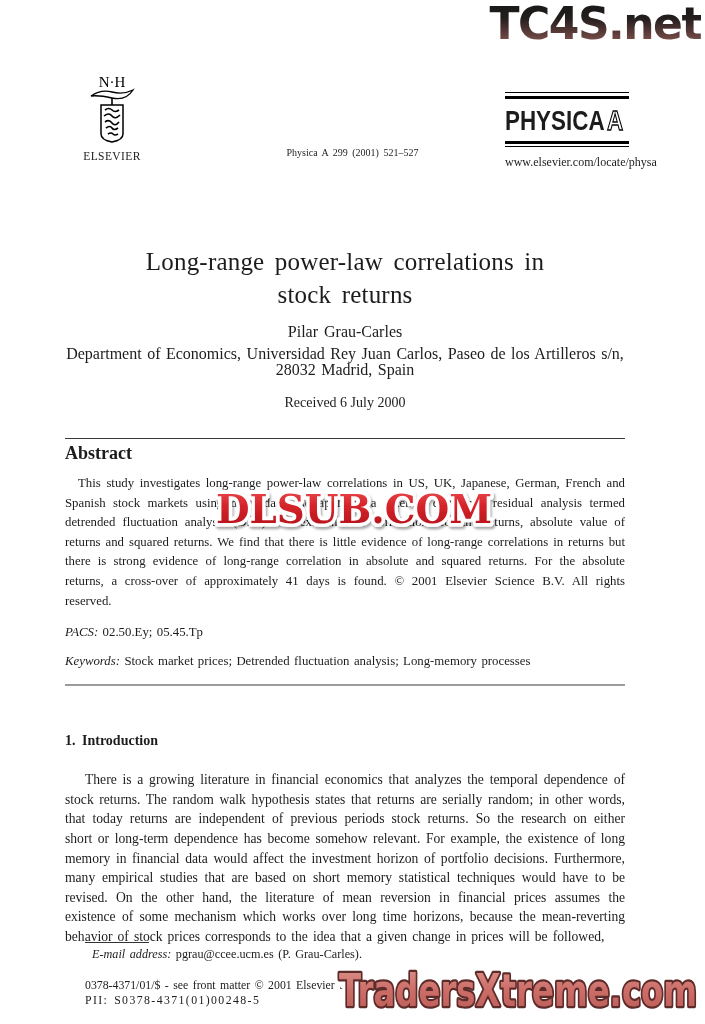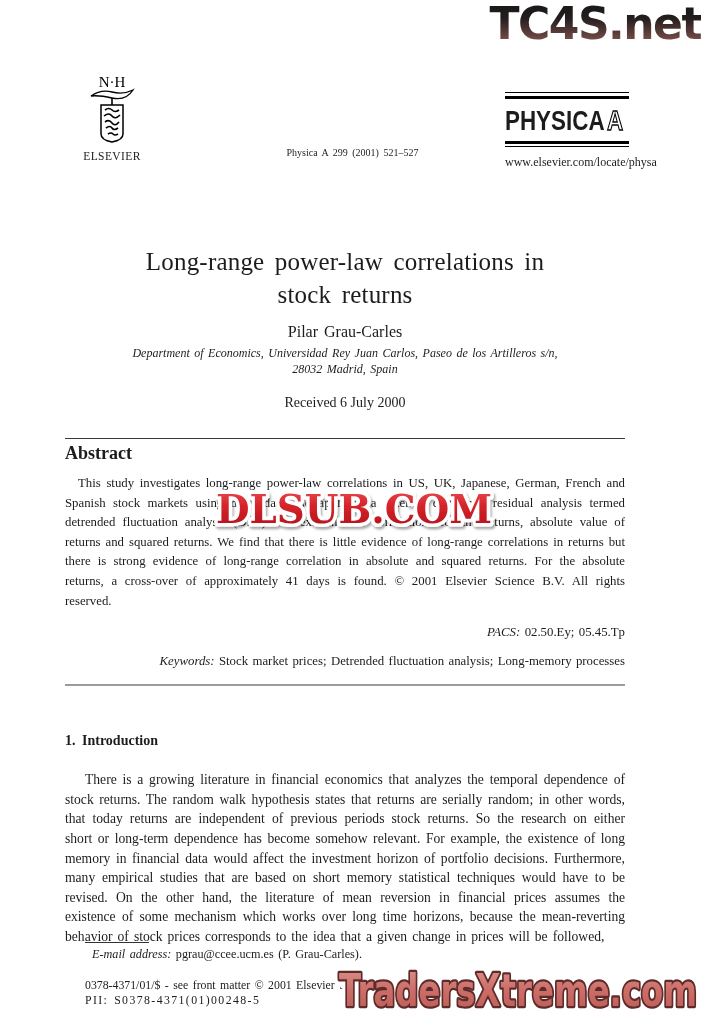--- a/index.html
+++ b/index.html
@@ -31,28 +31,28 @@
     font-weight: bold; font-size: 28px; line-height: 30px;
     transform: scaleX(0.80); transform-origin: left center;
     white-space: nowrap; margin: 7px 0 5px 0; letter-spacing: 0px;
   }
   .physica-a { color: #ffffff; -webkit-text-stroke: 1.3px #000; margin-left: 3px; }
   .physica-url { font-size: 12px; white-space: nowrap; text-align: right; margin-top: 8px; }
 
   
   .title { text-align: center; font-size: 25px; line-height: 33px; margin-top: 49px; letter-spacing: 0.2px; word-spacing: 4px; }
   .author { text-align: center; font-size: 16px; margin-top: 12px; word-spacing: 2px; }
-  .affiliation { text-align: center; font-style: italic; font-size: 12px; line-height: 15.5px; margin-top: 5px; word-spacing: 1.5px; }
+  .affiliation { text-align: center; font-size: 16px; line-height: 15.5px; margin-top: 5px; word-spacing: 1.5px; }
   .received { text-align: center; font-size: 14px; margin-top: 18px; }
 
   
   .abstract-rule { border: none; border-top: 1.2px solid #3a3a3a; margin: 27px 0 0 0; }
   .abstract-heading { font-weight: bold; font-size: 18px; margin-top: 4px; }
   .abstract-body { font-size: 12.8px; line-height: 19.6px; text-align: justify; text-indent: 13px; margin-top: 10px; word-spacing: 1.6px; }
-  .meta-line { font-size: 12.8px; margin-top: 14px; word-spacing: 1.2px; text-align: right; }
+  .meta-line { font-size: 12.8px; margin-top: 14px; word-spacing: 1.2px; }
   .meta-label { font-style: italic; }
   .keywords-rule { border: none; border-top: 2.6px solid #9b9b9b; margin: 15px 0 0 0; }
 
   
   .section-heading { font-weight: bold; font-size: 14px; margin-top: 47px; word-spacing: 3px; }
   .body-paragraph { font-size: 13.6px; line-height: 19.6px; text-align: justify; text-indent: 20px; margin-top: 21px; word-spacing: 1.6px; }
 
   
   .bottom-block { position: absolute; left: 85px; right: 80px; bottom: 16px; }
   .footnote-rule { width: 64px; border: none; border-top: 1.1px solid #333; margin: 0 0 4px 0; }

